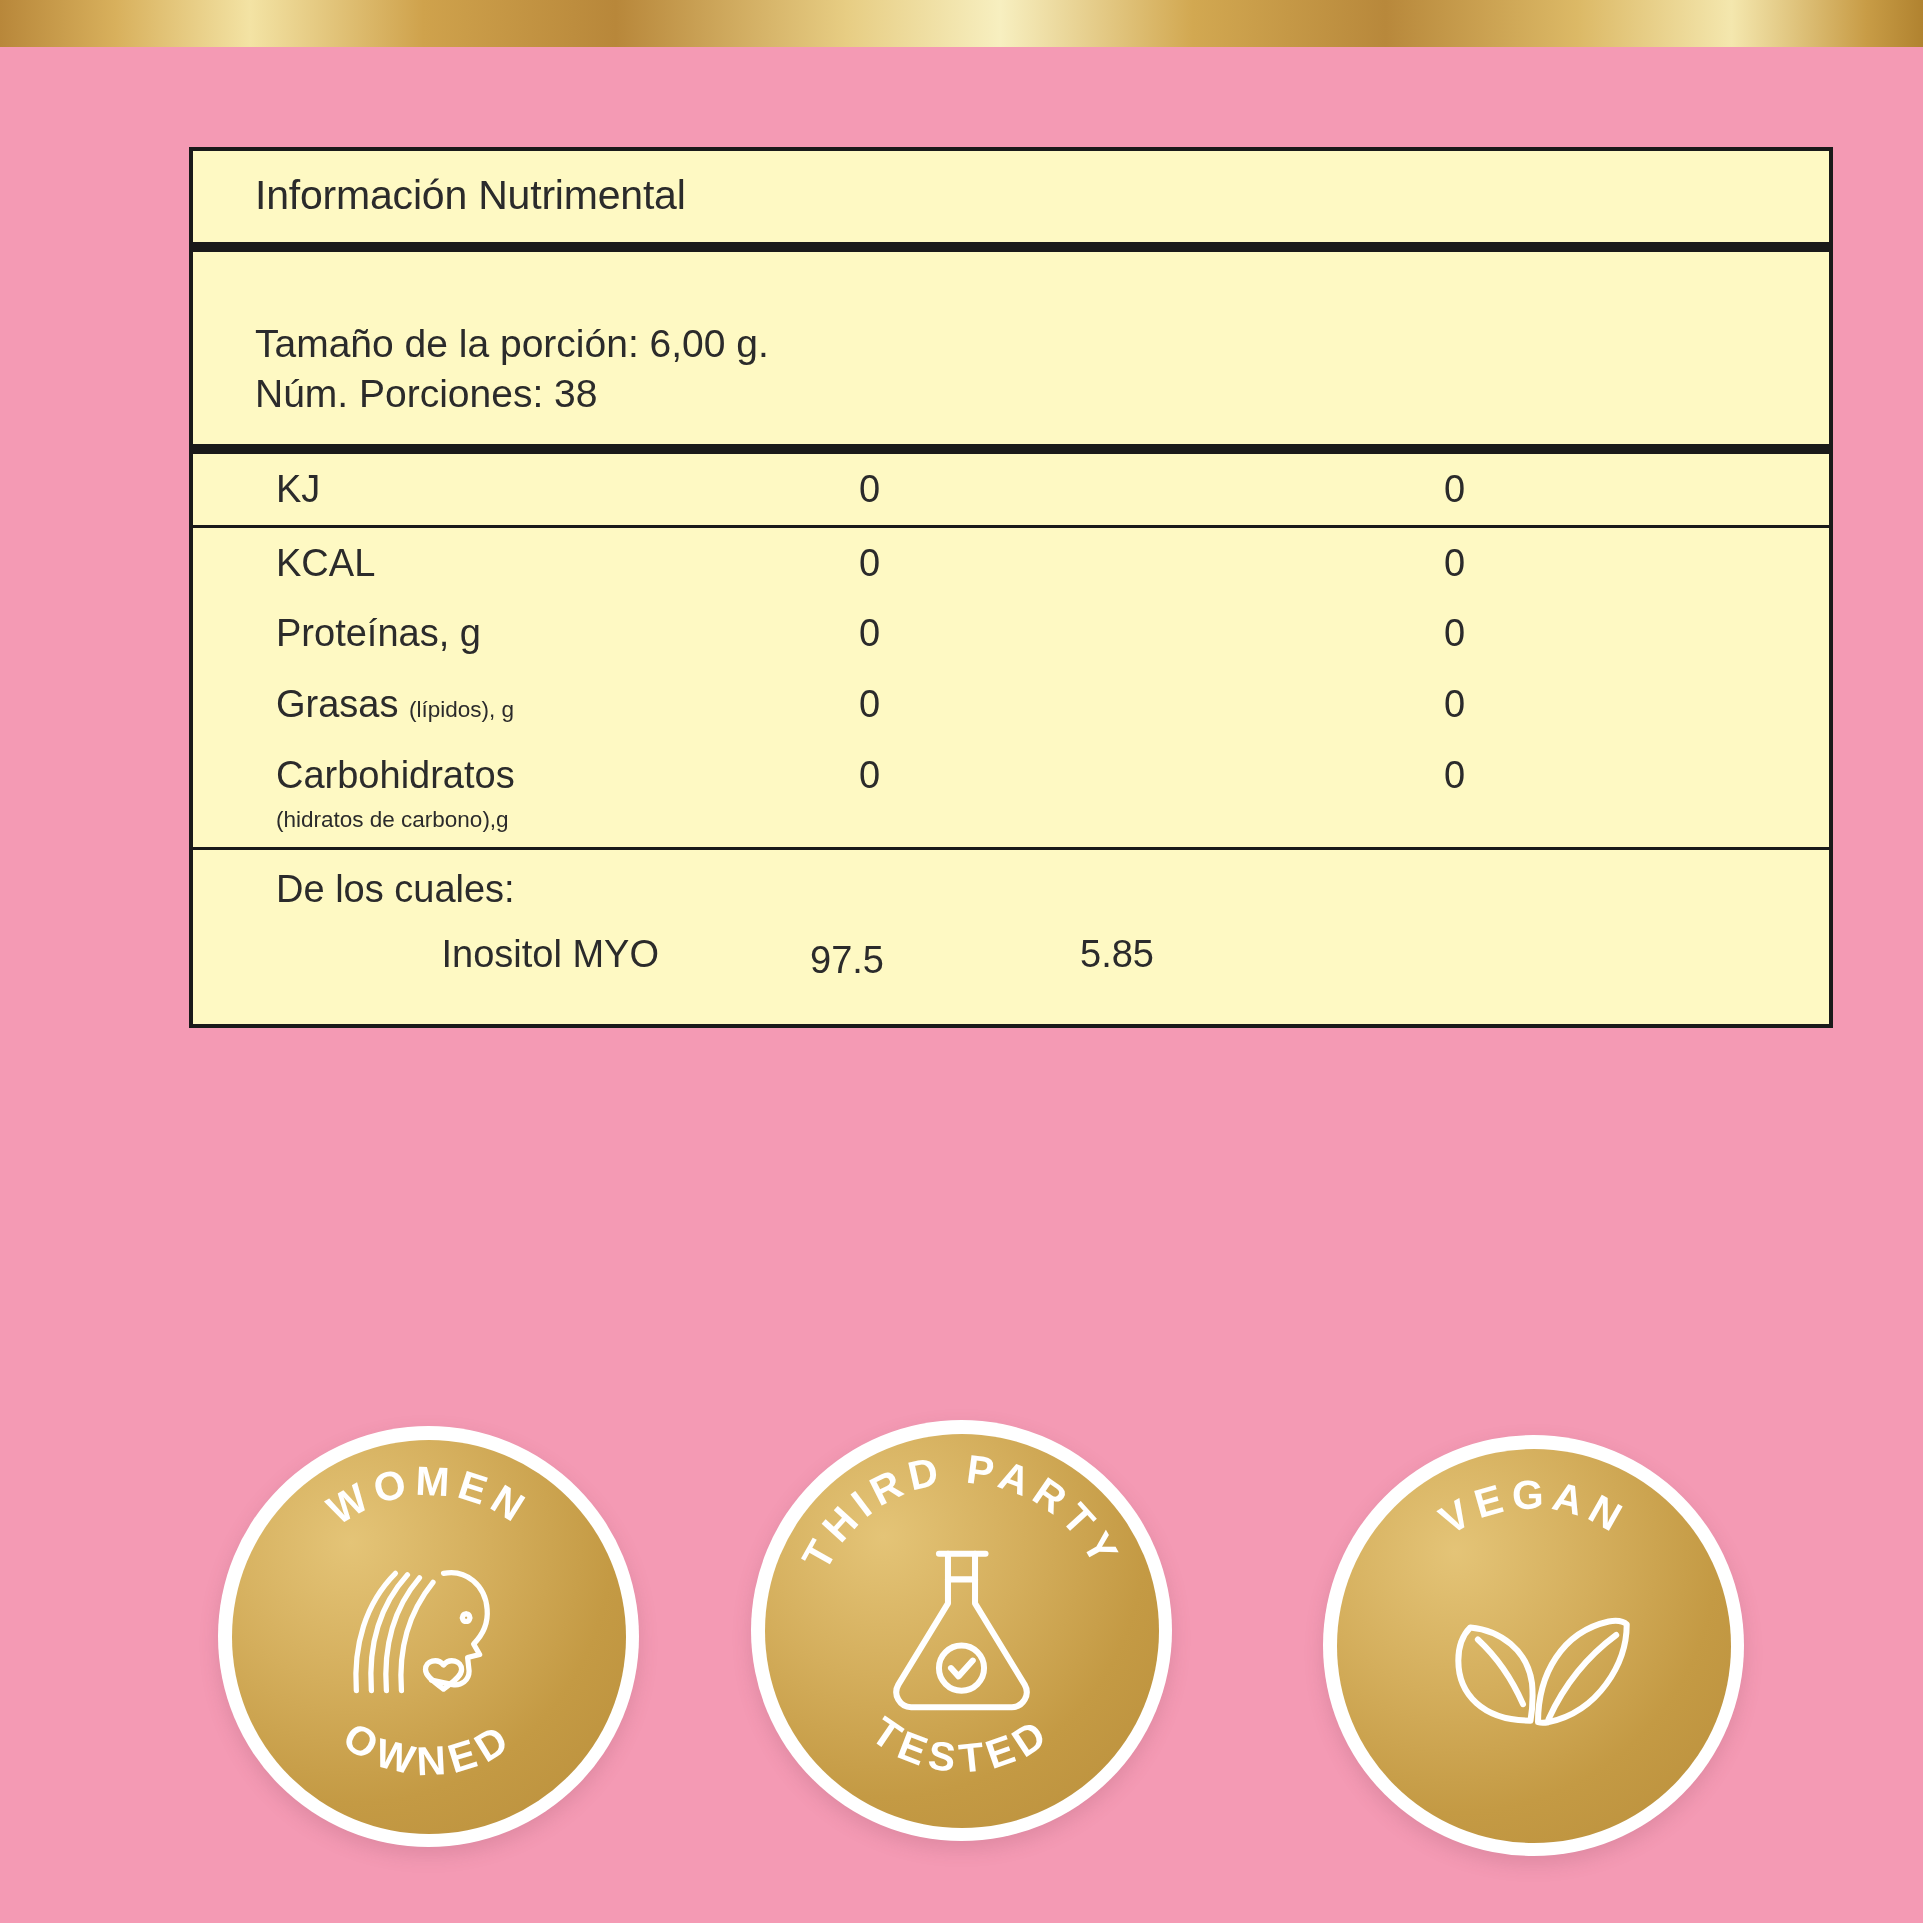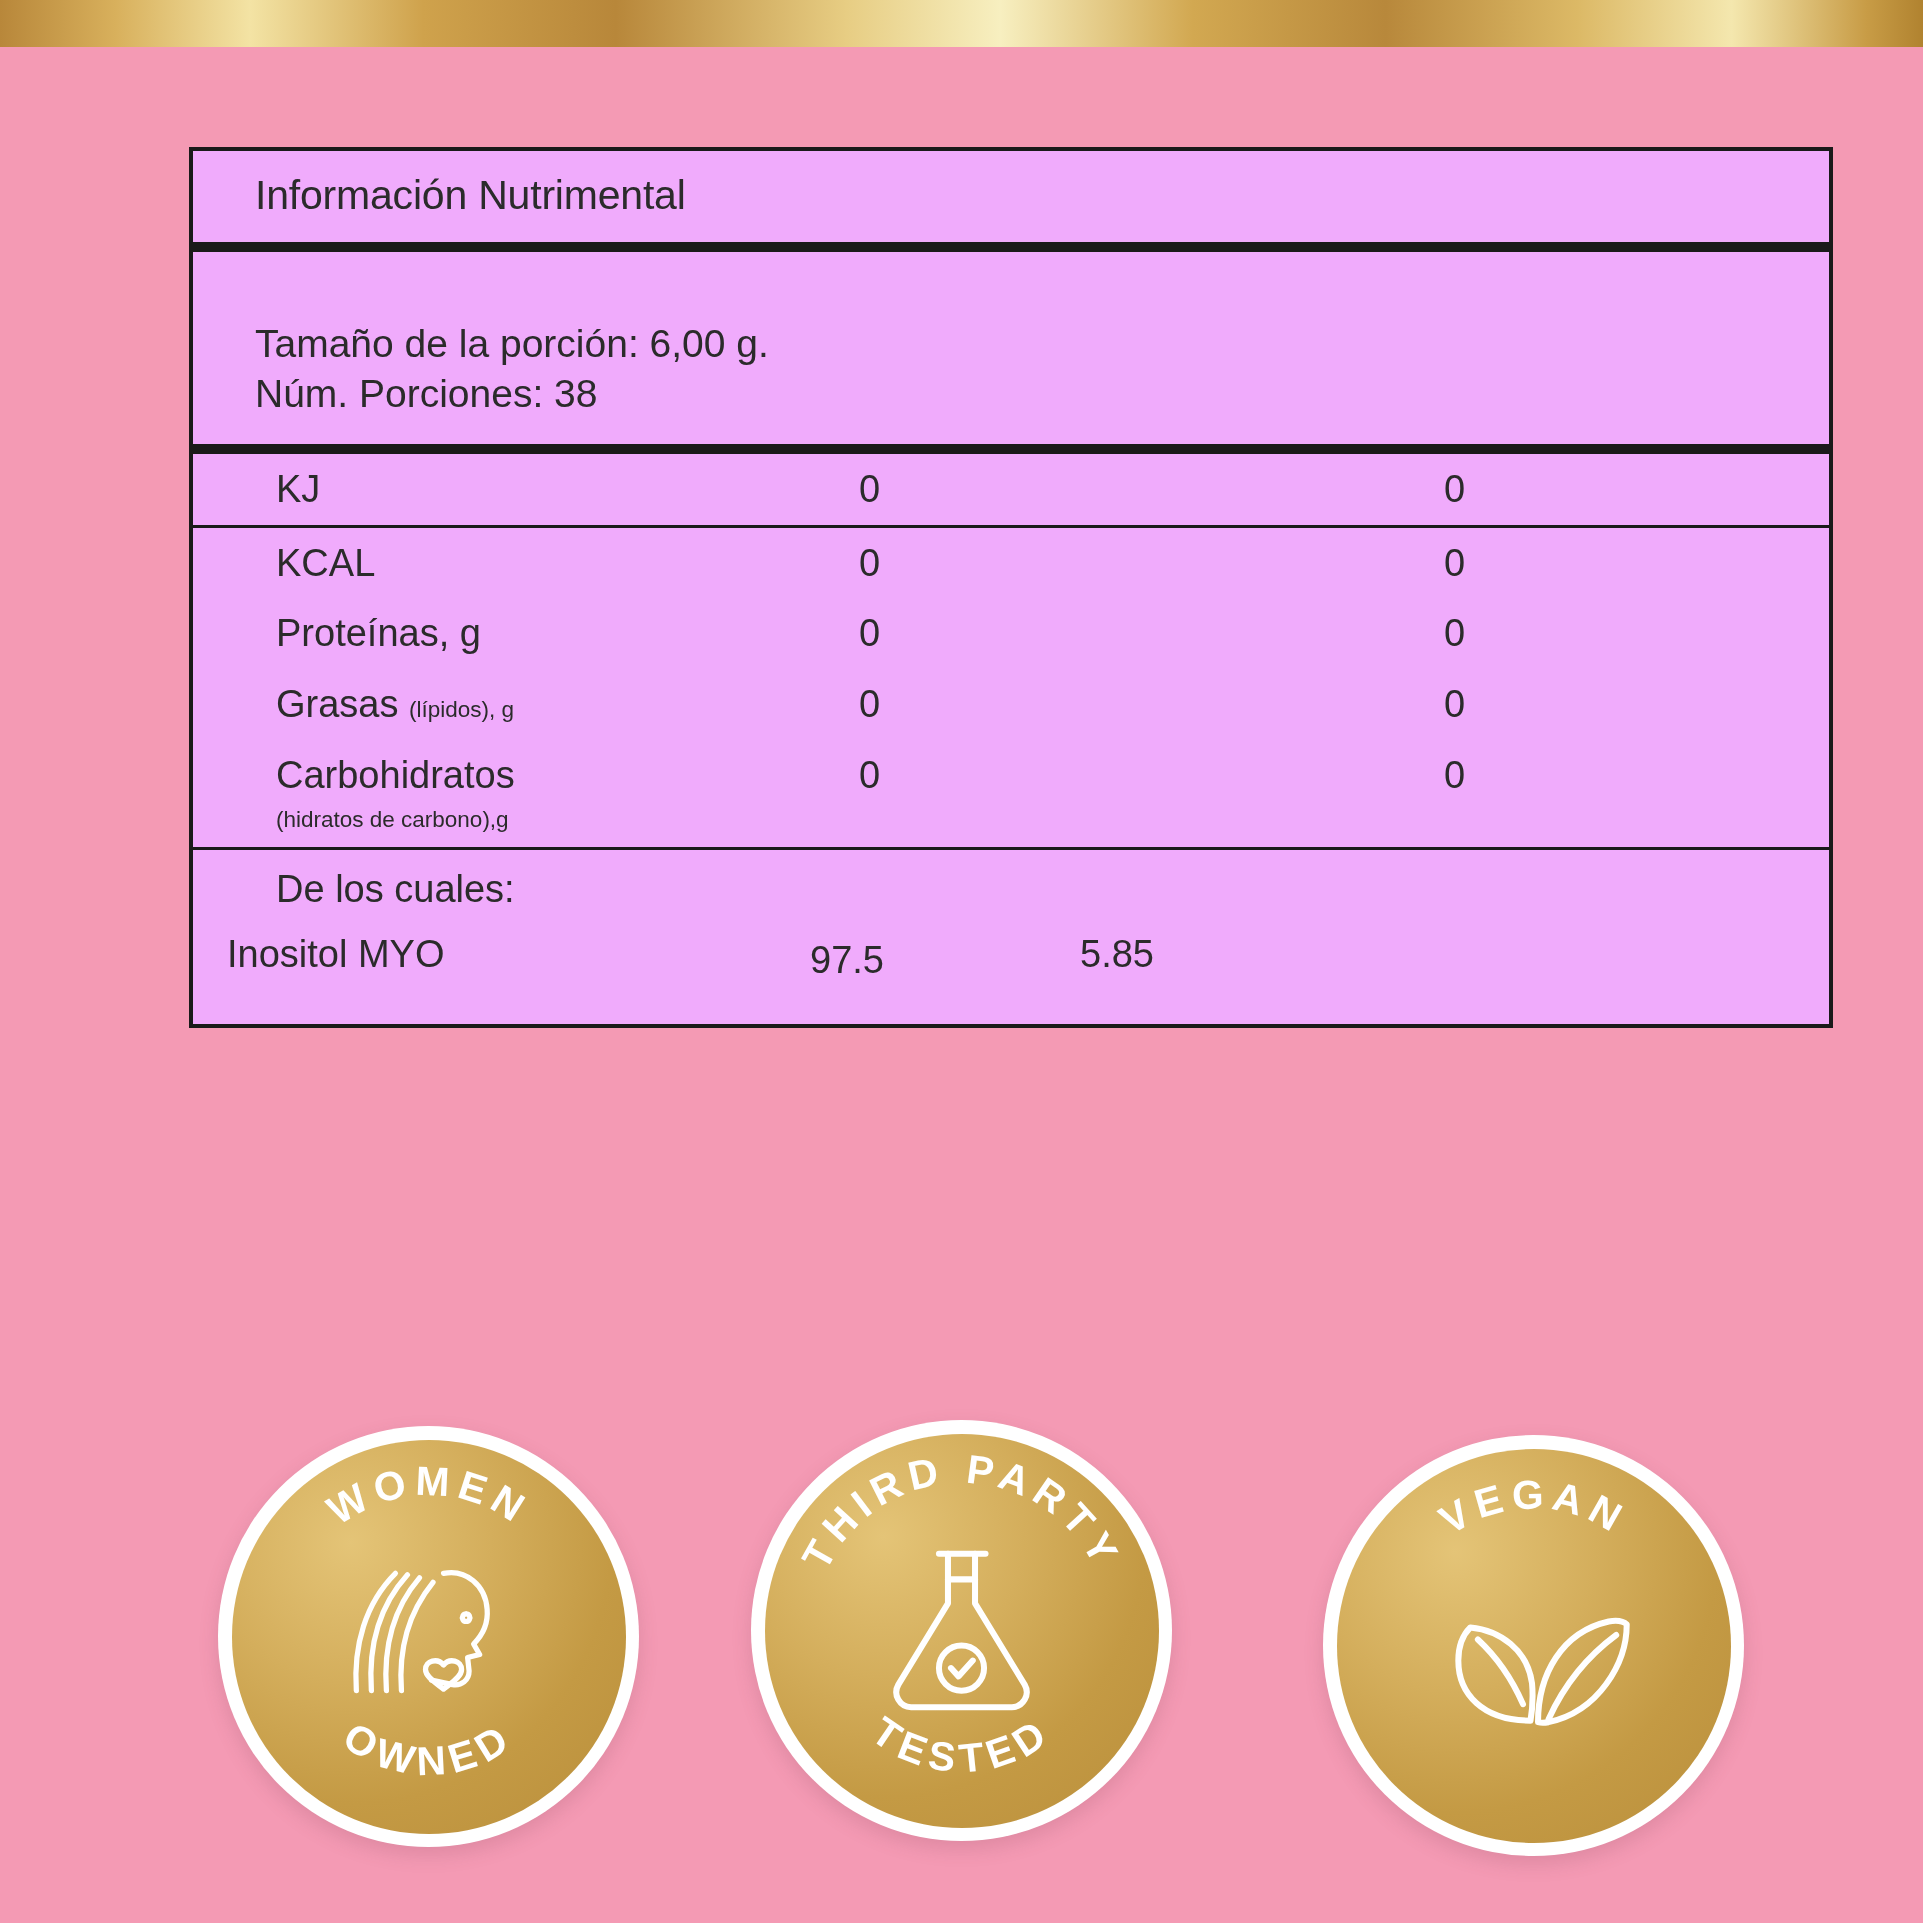--- a/index.html
+++ b/index.html
@@ -27,21 +27,21 @@
         #b8873a 32%, #e7cd83 44%, #f7efc0 52%, #d2a851 62%,
         #b8883b 72%, #dcb966 82%, #f4e7ae 90%, #c89c46 97%, #b0822f 100%);
   }
 
   
   .panel {
     position: absolute;
     left: 189px;
     top: 147px;
     width: 1644px;
-    background: #f0abfc;
+    background: #fef9c3;
     border: 4.5px solid #1a1a1a;
     box-sizing: border-box;
   }
 
   .row-title {
     padding: 21px 0 22.5px 62px;
     border-bottom: 10.5px solid #1a1a1a;
   }
   .row-title .t {
     font-size: 41px;
@@ -130,21 +130,22 @@
     font-size: 38px;
     color: #2b2b2b;
   }
 
   .trow {
     display: flex;
     align-items: center;
     padding: 12px 0;
   }
   .trow .col-name {
-    padding-left: 34px;
+    padding-left: 83px;
+    text-align: right;
   }
   .trow .label {
     font-size: 38px;
     color: #2b2b2b;
   }
   .trow .v100 {
     width: 421px;
     text-align: center;
     font-size: 38px;
     color: #2b2b2b;

